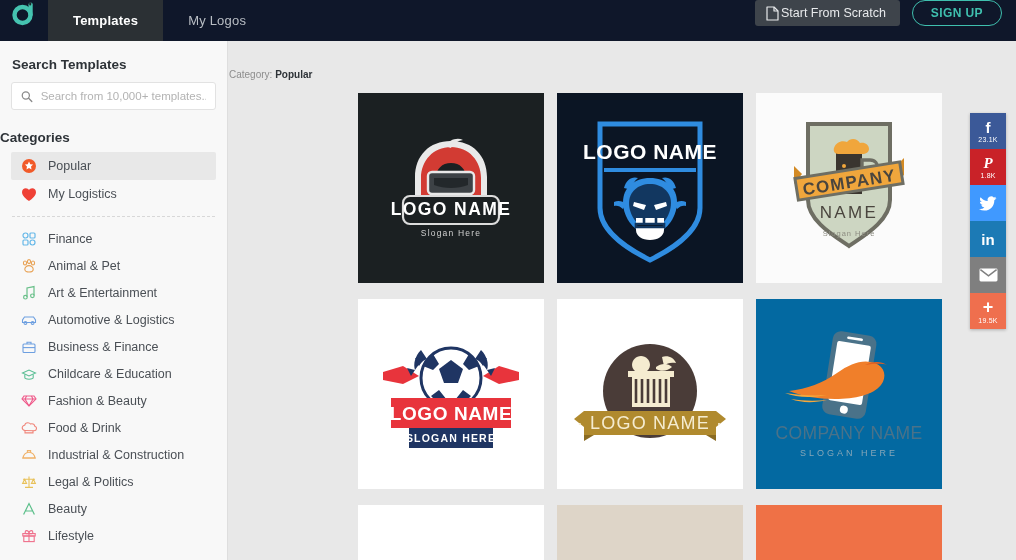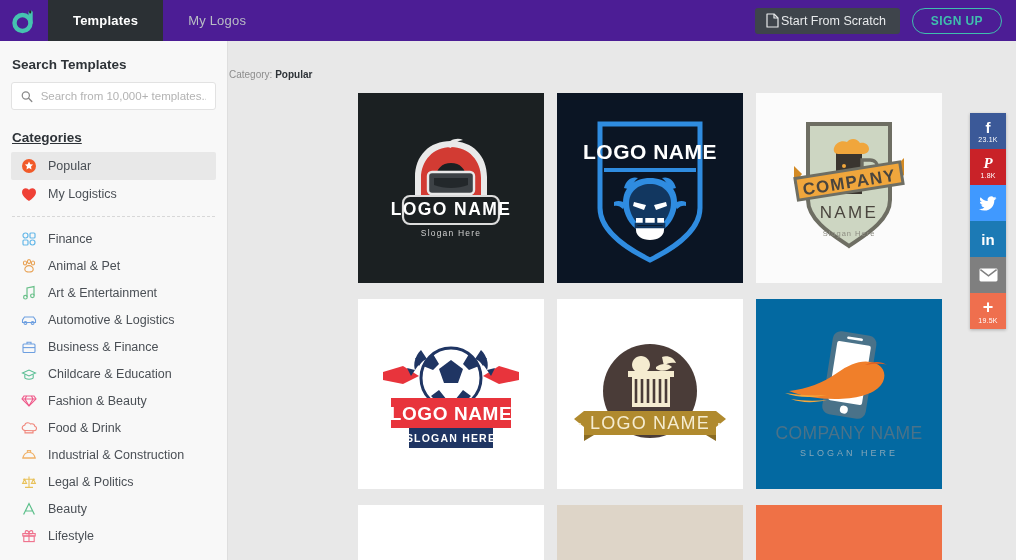--- a/index.html
+++ b/index.html
@@ -9,22 +9,22 @@
     overflow: hidden;
     font-family: "Liberation Sans", sans-serif;
     background: #e8e8e8;
   }
   .app { position: relative; width: 1016px; height: 560px; }
 
   
   .topbar {
     position: absolute; top: 0; left: 0;
     width: 1016px; height: 41px;
-    background: #4c1d95;
-    display: flex; align-items: center;
+    background: #0f172a;
+    display: flex; align-items: flex-start;
   }
   .brand {
     width: 48px; display: flex; align-items: center; justify-content: center;
   }
   .brand svg { display: block; }
   .nav-tabs { display: flex; align-items: stretch; }
   .nav-tab {
     display: flex; align-items: center; justify-content: center;
     padding: 0 25px; height: 41px;
     font-size: 13px; color: #b9bec4; letter-spacing: .2px;
@@ -70,22 +70,21 @@
     padding: 0 9px;
   }
   .search-box input {
     border: 0; outline: 0; background: transparent;
     font-size: 11.5px; color: #555; width: 100%;
     font-family: "Liberation Sans", sans-serif;
   }
   .search-box input::placeholder { color: #b3b3b3; }
   .sb-subtitle {
     font-size: 13.5px; font-weight: bold; color: #2e3338;
-    padding: 20px 12px 7px 12px;
-    text-decoration: underline;
+    padding: 20px 12px 7px 0;
   }
   .cat-item {
     display: flex; align-items: center; gap: 10px;
     height: 28px; margin: 0 11px; padding: 0 9px;
     font-size: 12.5px; color: #4a4f55; cursor: pointer;
     border-radius: 2px;
   }
   .cat-item.selected { background: #e8e8e8; }
   .cat-ico {
     width: 18px; height: 18px;

